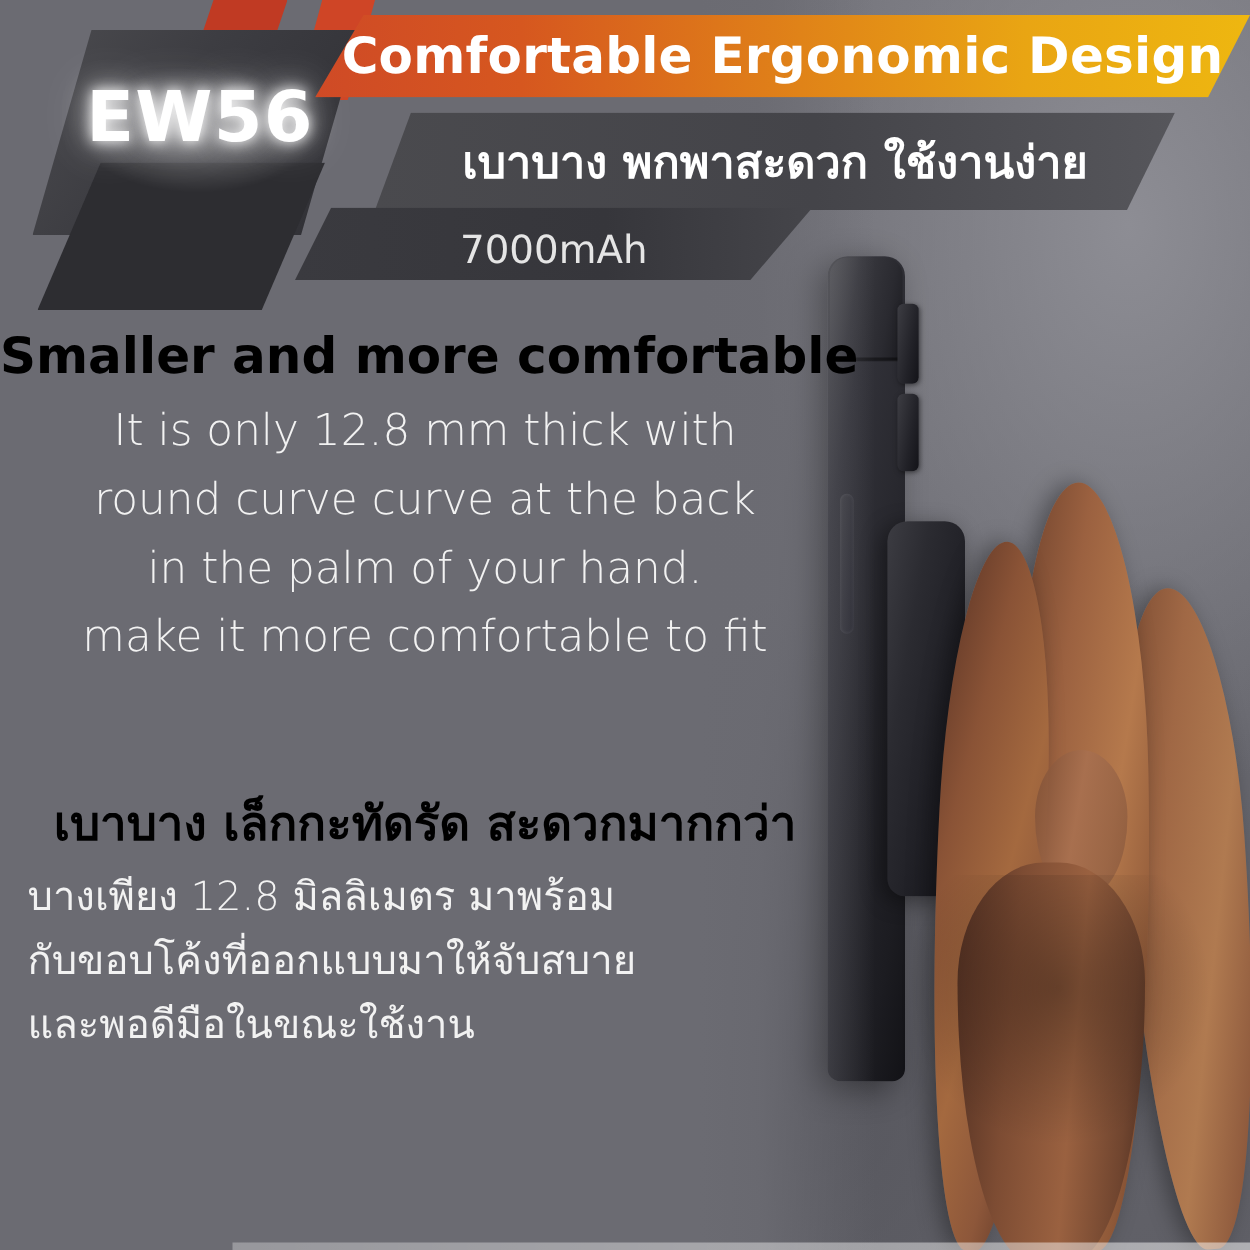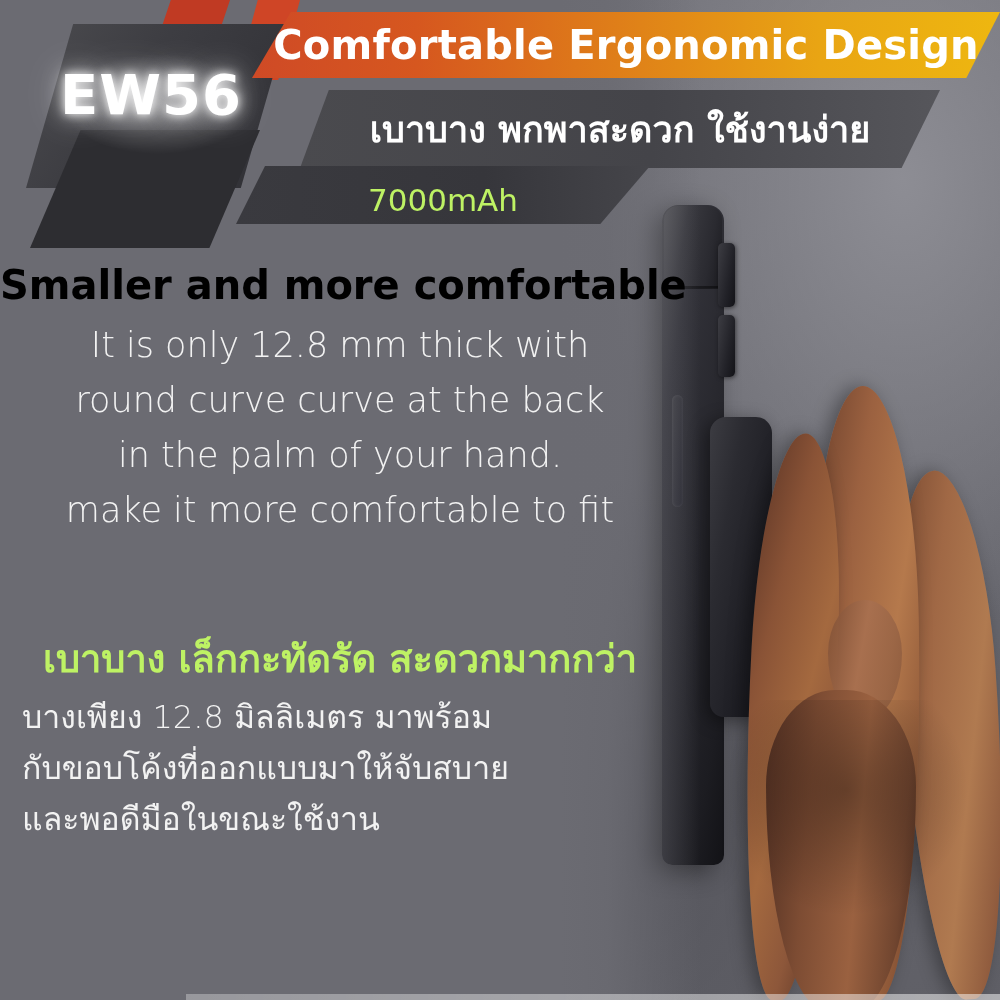--- a/index.html
+++ b/index.html
@@ -165,21 +165,21 @@
   .badge-glow {
     left: 58px; top: 52px; width: 200px; height: 104px;
     background: radial-gradient(ellipse at 50% 50%, rgba(255,255,255,.34) 0%, rgba(255,255,255,0) 68%);
   }
   .badge-text {
     left: 60px; top: 62px; width: 200px;
     font-size: 56px;
     font-weight: 700;
     color: #ffffff;
     letter-spacing: 1px;
-    text-align: left;
+    text-align: center;
     text-shadow: 0 0 10px rgba(255,255,255,.95), 0 0 22px rgba(255,255,255,.7), 0 0 38px rgba(255,255,255,.45);
   }
 
   .title-band {
     left: 252px; top: 12px; width: 748px; height: 66px;
     background: linear-gradient(to right, #cf4a26 0%, #d6571f 22%, #e08318 52%, #e9a513 76%, #eeb710 100%);
     clip-path: polygon(5.2% 0, 100% 0, 95.5% 100%, 0 100%);
   }
   .title-text {
     left: 252px; top: 12px; width: 748px; height: 66px;
@@ -208,21 +208,21 @@
   .cap-band {
     left: 236px; top: 166px; width: 414px; height: 58px;
     background: linear-gradient(to right, #3a3a3f 0%, #36363b 60%, #45454a 100%);
     clip-path: polygon(7% 0, 100% 0, 88% 100%, 0 100%);
   }
   .cap-text {
     left: 236px; top: 166px; width: 414px; height: 68px;
     display: flex; align-items: center; justify-content: center;
     font-size: 31px;
     font-weight: 400;
-    color: #bef264;
+    color: #e5e5e5;
     white-space: nowrap;
   }
 
   
   .block { position: absolute; width: 680px; left: 0; text-align: center; }
 
   .en-head {
     top: 262px;
     font-size: 40px;
     font-weight: 700;
@@ -235,21 +235,21 @@
     font-weight: 300;
     line-height: 55px;
     color: #f2f2f2;
   }
   .en-body div { white-space: nowrap; }
 
   .th-head {
     top: 628px;
     font-size: 38px;
     font-weight: 700;
-    color: #bef264;
+    color: #000000;
     white-space: nowrap;
   }
   .th-body {
     top: 692px;
     width: 620px;
     left: 8px;
     text-align: left;
     padding-left: 14px;
     font-size: 32px;
     font-weight: 300;

